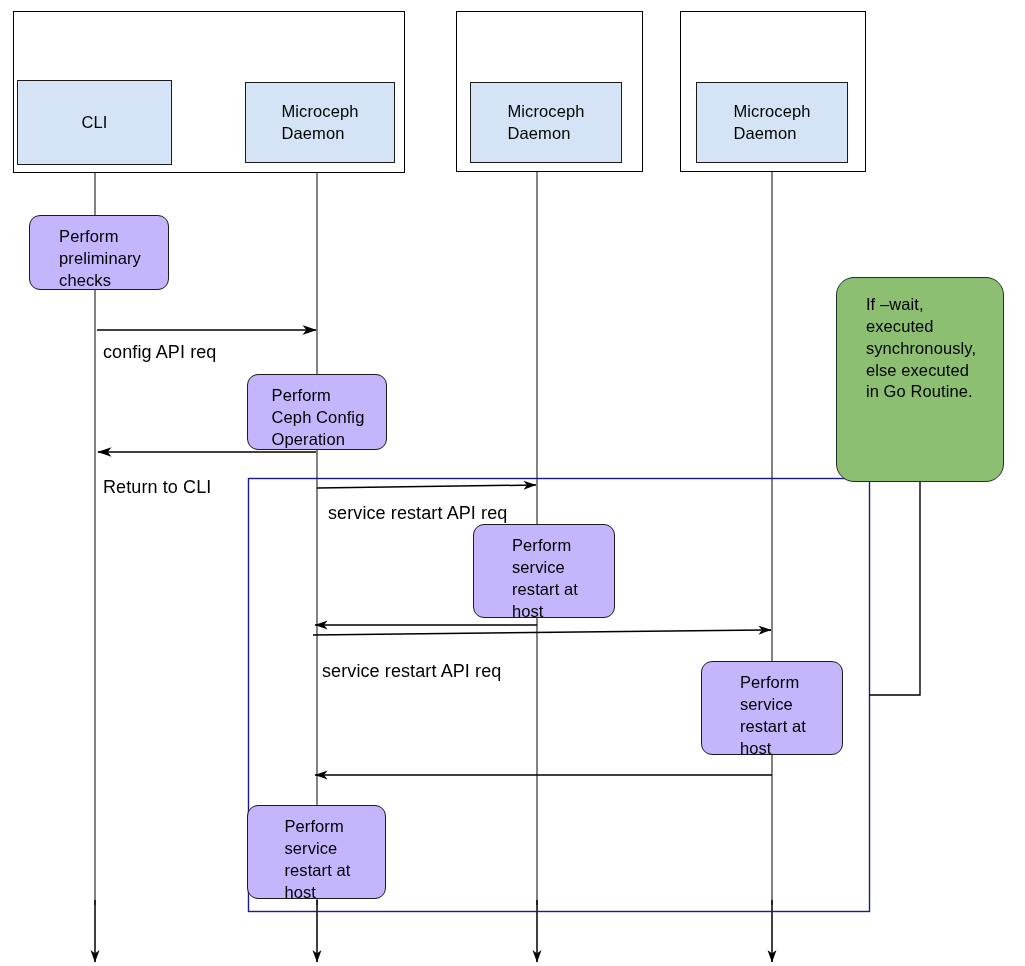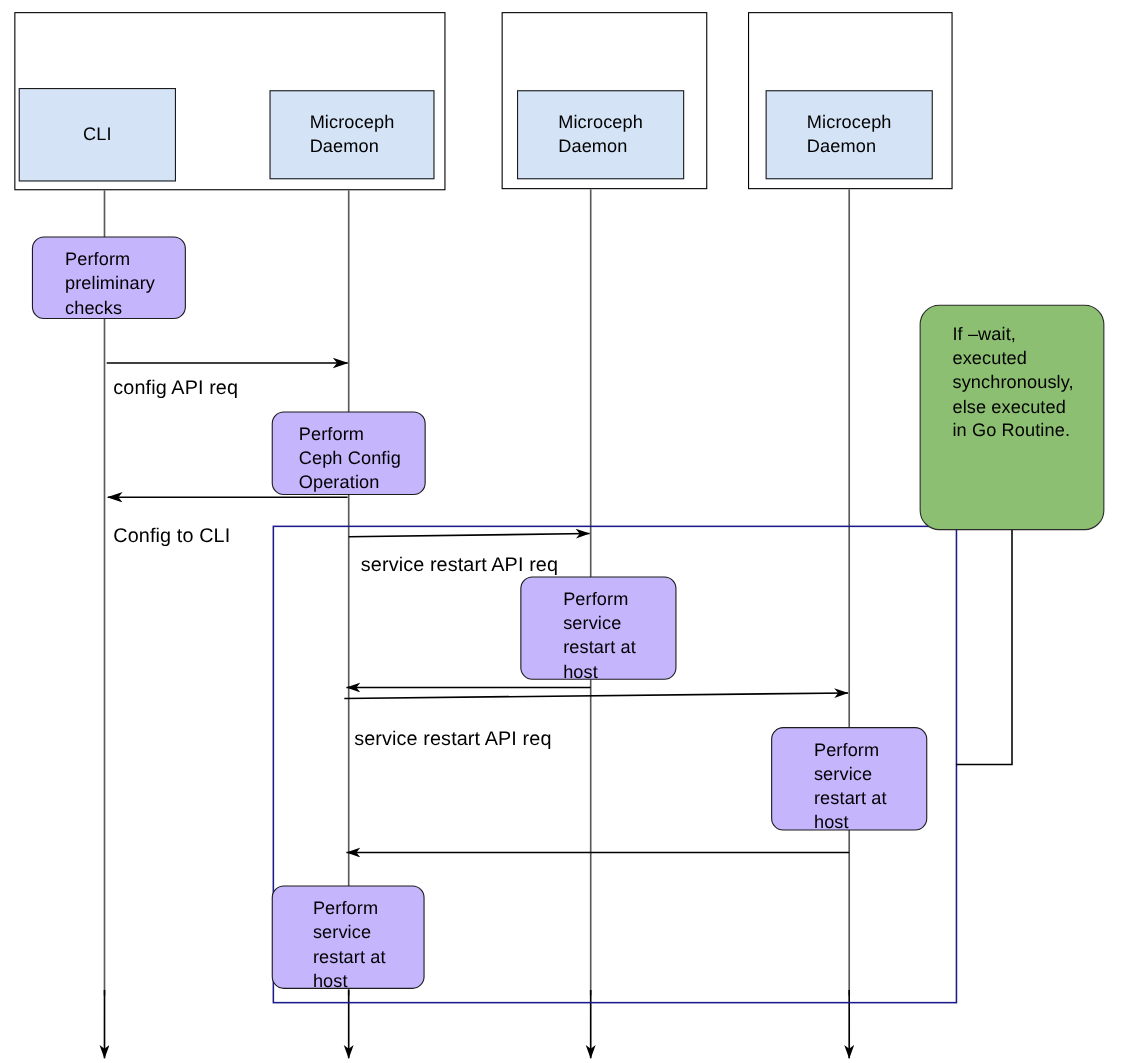--- a/index.html
+++ b/index.html
@@ -128,21 +128,21 @@
       <line x1="313" y1="635" x2="771" y2="630" marker-end="url(#arrowEndSm)"></line>
 
       <line x1="772" y1="775" x2="315" y2="775" marker-end="url(#arrowEndSm)"></line>
     </g>
   </svg>
 
   <div class="node frame" style="left:13px;top:11px;width:392px;height:162px;"></div>
   <div class="node frame" style="left:456px;top:11px;width:187px;height:161px;"></div>
   <div class="node frame" style="left:680px;top:11px;width:186px;height:161px;"></div>
 
-  <div class="node participant center" style="left:17px;top:80px;width:143px;height:85px;">
+  <div class="node participant center" style="left:17px;top:80px;width:155px;height:85px;">
     <span class="txt">CLI</span>
   </div>
 
   <div class="node participant" style="left:245px;top:82px;width:150px;height:81px;">
     <span class="txt">Microceph
 Daemon</span>
   </div>
 
   <div class="node participant" style="left:470px;top:82px;width:152px;height:81px;">
     <span class="txt">Microceph
@@ -193,21 +193,21 @@
 synchronously,
 else executed
 in Go Routine.</span>
   </div>
 
   <div class="msg-label" style="left:103px;top:342px;">
     <span>config API req</span>
   </div>
 
   <div class="msg-label" style="left:103px;top:477px;">
-    <span>Config to CLI</span>
+    <span>Return to CLI</span>
   </div>
 
   <div class="msg-label" style="left:328px;top:503px;">
     <span>service restart API req</span>
   </div>
 
   <div class="msg-label" style="left:322px;top:661px;">
     <span>service restart API req</span>
   </div>
 

